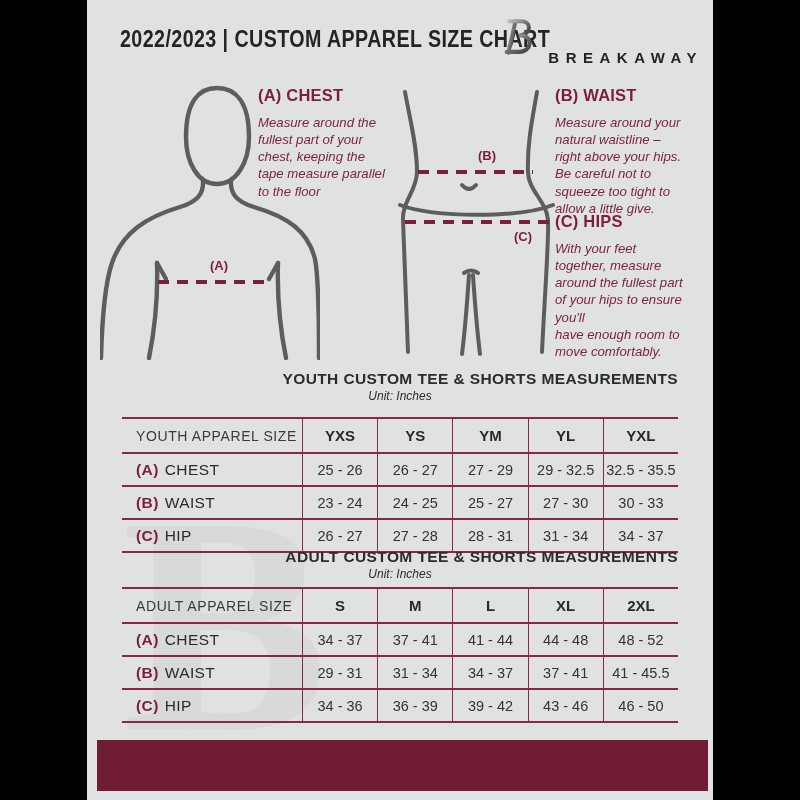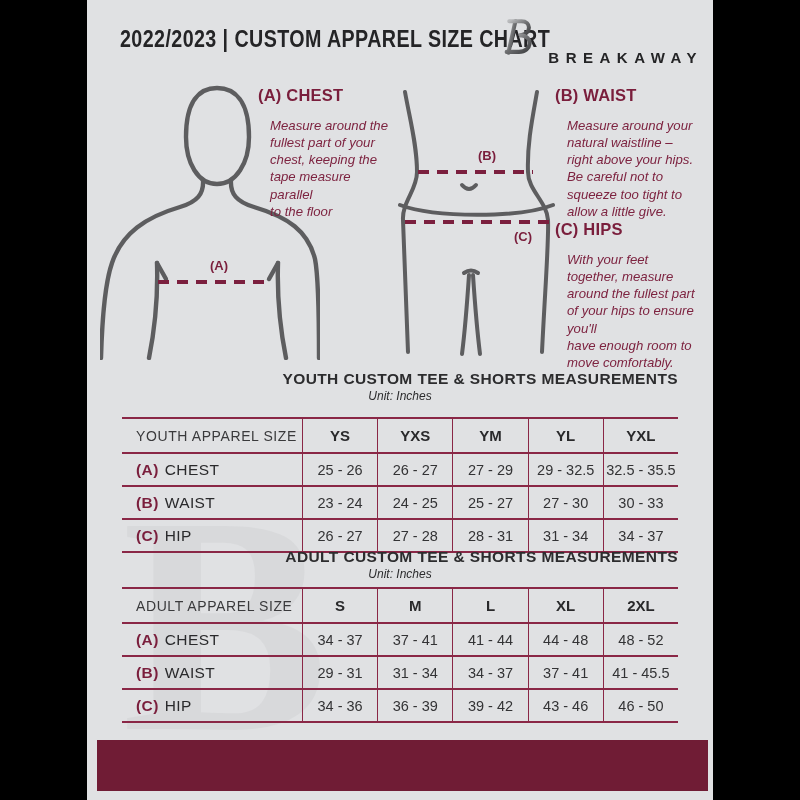--- a/index.html
+++ b/index.html
@@ -24,24 +24,24 @@
     font-weight:700;font-size:15px;color:#242426;letter-spacing:6.5px;white-space:nowrap;
   }
   
   .fig{position:absolute;z-index:1;}
   .fig1{left:13px;top:80px;}
   .fig2{left:303px;top:90px;}
   svg text.diag-label{font-family:"Liberation Sans",sans-serif;font-weight:700;font-size:13px;fill:#7a1e3c;}
   
   .instr{position:absolute;z-index:1;color:#7a1e3c;}
   .instr h3{margin:0 0 9px 0;font-size:16.5px;font-weight:700;letter-spacing:.2px;}
-  .instr p{margin:12px;font-size:13.2px;font-style:italic;line-height:1.3;white-space:pre-line;color:#7d2340;}
+  .instr p{margin:0;font-size:13.2px;font-style:italic;line-height:1.3;white-space:pre-line;color:#7d2340;}
   .instr-a{left:171px;top:86px;width:150px;}
   .instr-b{left:468px;top:86px;width:156px;}
-  .instr-c{left:468px;top:220px;width:160px;}
+  .instr-c{left:468px;top:212px;width:160px;}
   
   .section-title{
     position:absolute;left:35px;width:556px;text-align:right;z-index:1;
     font-weight:700;font-size:15.5px;color:#2c2c2e;letter-spacing:.4px;
   }
   .section-unit{
     position:absolute;left:35px;width:556px;text-align:center;z-index:1;
     font-style:italic;font-size:12px;color:#2c2c2e;
   }
   .yt-title{top:370px;} .yt-unit{top:389px;}
@@ -165,22 +165,22 @@
 you'll
 have enough room to
 move comfortably.</p>
   </div>
 
   <div class="section-title yt-title">YOUTH CUSTOM TEE &amp; SHORTS MEASUREMENTS</div>
   <div class="section-unit yt-unit">Unit: Inches</div>
 
   <div class="mtable yt-table">
     <div class="cell headlbl">YOUTH APPAREL SIZE</div>
+    <div class="cell head vline">YXS</div>
     <div class="cell head vline">YS</div>
-    <div class="cell head vline">YXS</div>
     <div class="cell head vline">YM</div>
     <div class="cell head vline">YL</div>
     <div class="cell head vline">YXL</div>
 
     <div class="cell rowlbl">
         <span class="rowkey">(A)</span>
         <span>CHEST</span>
       </div>
     <div class="cell vline">25 - 26</div>
     <div class="cell vline">26 - 27</div>

